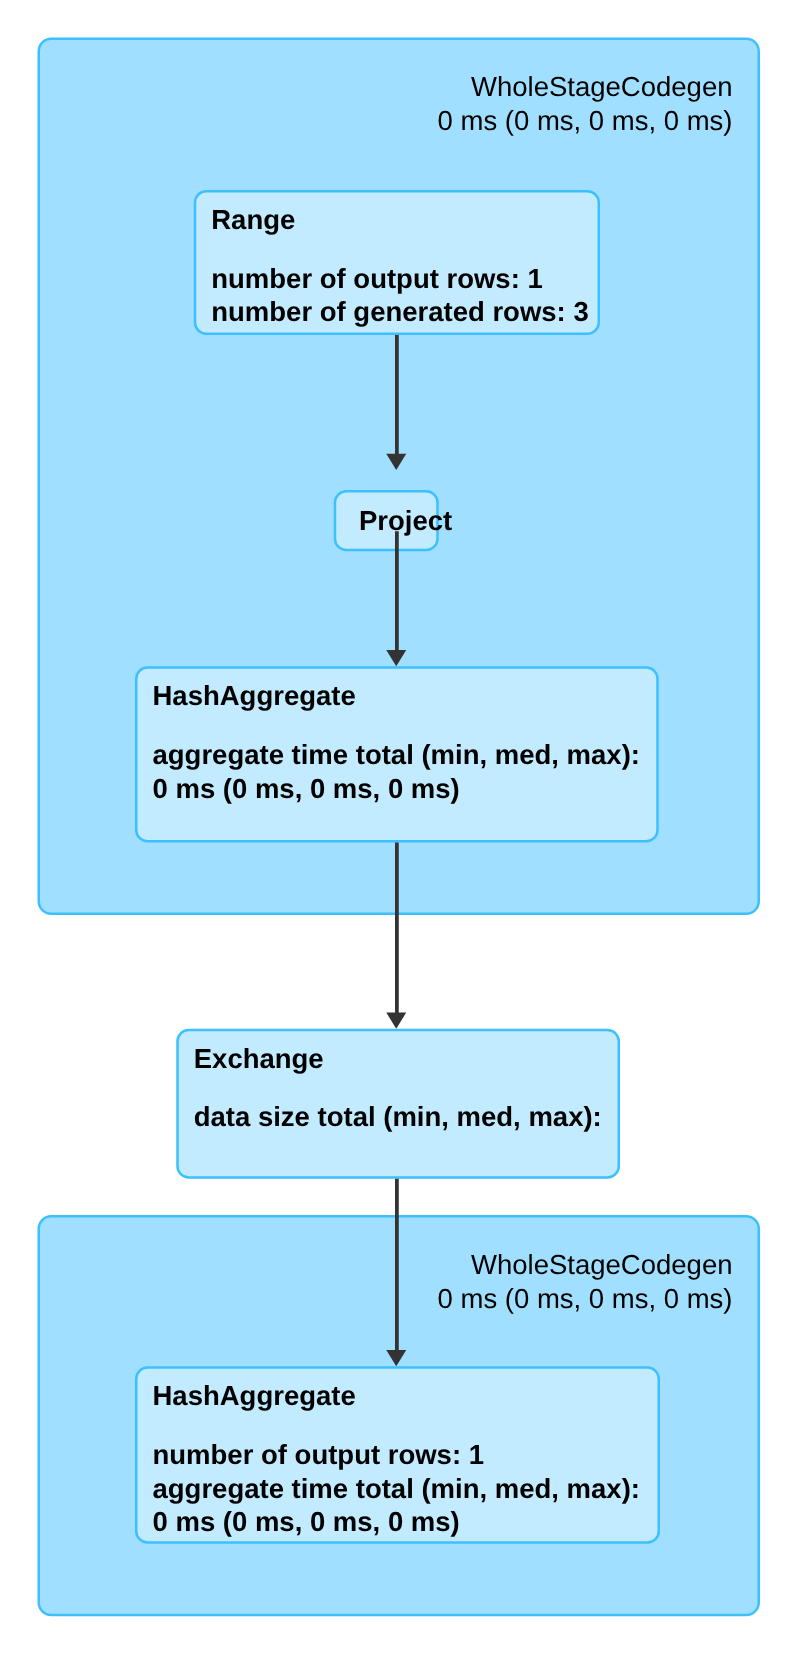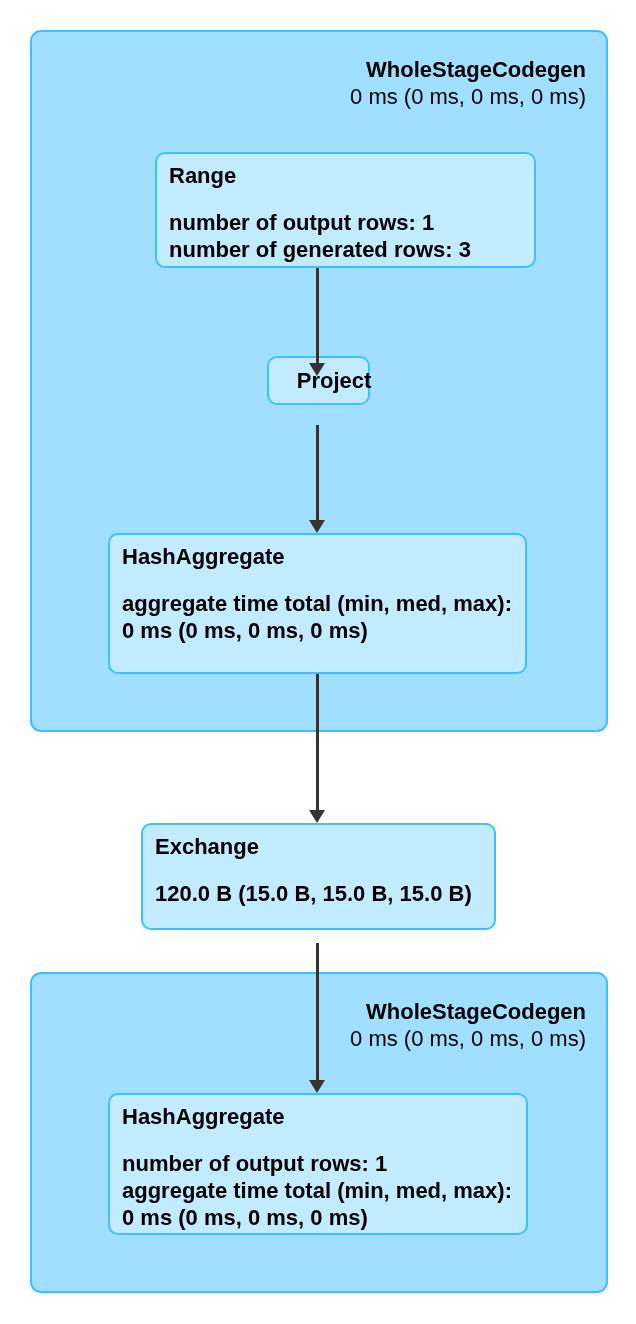--- a/index.html
+++ b/index.html
@@ -27,21 +27,21 @@
   .cluster-title {
     position: absolute;
     top: 24px;
     right: 20px;
     text-align: right;
     font-size: 22px;
     line-height: 27px;
     white-space: nowrap;
   }
   .cluster-name {
-    font-weight: bold;
+    font-weight: normal;
   }
   .node {
     position: absolute;
     box-sizing: border-box;
     background: var(--node-fill, #C3EBFF);
     border: 2px solid var(--node-stroke, #3EC0FF);
     border-radius: 10px;
     padding: 8px 12px;
     font-size: 22px;
     line-height: 27px;
@@ -92,44 +92,44 @@
     </div>
   </div>
 
   <div class="cluster" style="left:30px; top:972px; width:578px; height:321px;">
     <div class="cluster-title">
       <div class="cluster-name">WholeStageCodegen</div>
       <div class="cluster-metric">0 ms (0 ms, 0 ms, 0 ms)</div>
     </div>
   </div>
 
-  <div class="node" style="left:155px; top:152px; width:381px; height:116px;">
+  <div class="node" style="left:155px; top:152px; width:325px; height:116px;">
     <div class="node-title">Range</div>
     <div class="node-metrics">
       <div class="metric-line">number of output rows: 1</div>
       <div class="metric-line">number of generated rows: 3</div>
     </div>
   </div>
 
-  <div class="node compact" style="left:267px; top:356px; width:103px; height:49px;padding-left:31px;">
+  <div class="node compact" style="left:267px; top:392px; width:84px; height:49px;padding-left:31px;">
     <div class="node-title">Project</div>
   </div>
 
   <div class="node" style="left:108px; top:533px; width:419px; height:141px;">
     <div class="node-title">HashAggregate</div>
     <div class="node-metrics">
       <div class="metric-line">aggregate time total (min, med, max):</div>
       <div class="metric-line">0 ms (0 ms, 0 ms, 0 ms)</div>
     </div>
   </div>
 
-  <div class="node" style="left:141px; top:823px; width:355px; height:107px;">
+  <div class="node" style="left:141px; top:823px; width:355px; height:120px;">
     <div class="node-title">Exchange</div>
     <div class="node-metrics">
-      <div class="metric-line">120.0 B (15.0 B, 15.0 B, 15.0 B)</div>
+      <div class="metric-line">data size total (min, med, max):</div>
     </div>
   </div>
 
   <div class="node" style="left:108px; top:1093px; width:420px; height:142px;">
     <div class="node-title">HashAggregate</div>
     <div class="node-metrics">
       <div class="metric-line">number of output rows: 1</div>
       <div class="metric-line">aggregate time total (min, med, max):</div>
       <div class="metric-line">0 ms (0 ms, 0 ms, 0 ms)</div>
     </div>

